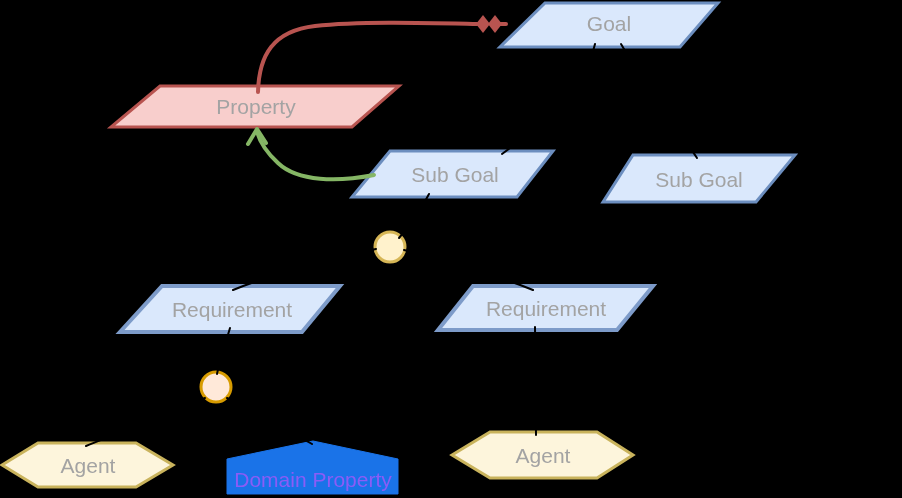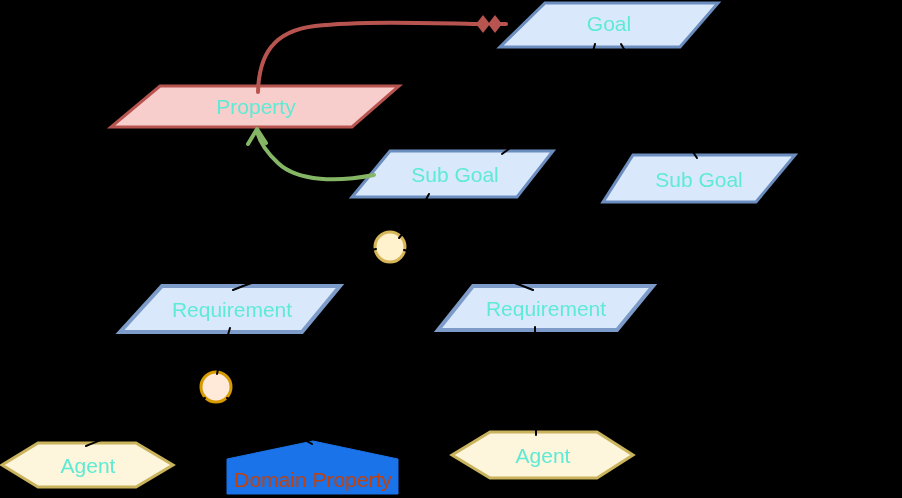--- a/index.html
+++ b/index.html
@@ -8,25 +8,25 @@
     width:902px;height:498px;
     background:#000;
     overflow:hidden;
     font-family:"Liberation Sans", sans-serif;
   }
   #diagram-svg{position:absolute;left:0;top:0;}
   .node-label{
     position:absolute;
     transform:translate(-50%,-50%);
     font-size:21px;
-    color:#5eead4;
+    color:#a3a3a3;
     white-space:nowrap;
     line-height:1;
   }
-  .dp-label{color:#c2410c;}
+  .dp-label{color:#8b5cf6;}
 </style>
 </head>
 <body>
 
 <div id="canvas">
 
   <svg id="diagram-svg" width="902" height="498" viewBox="0 0 902 498">
 
     <polygon points="545,3 718,3 680,47 500,47" stroke-width="3" fill="#DAE8FC" stroke="#6C8EBF"></polygon>
 

